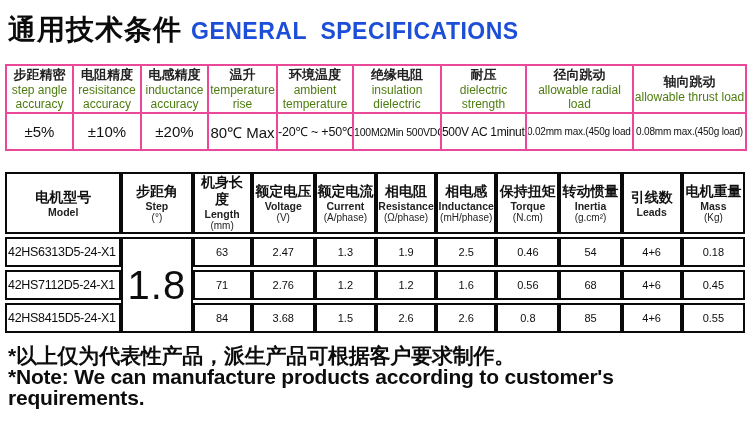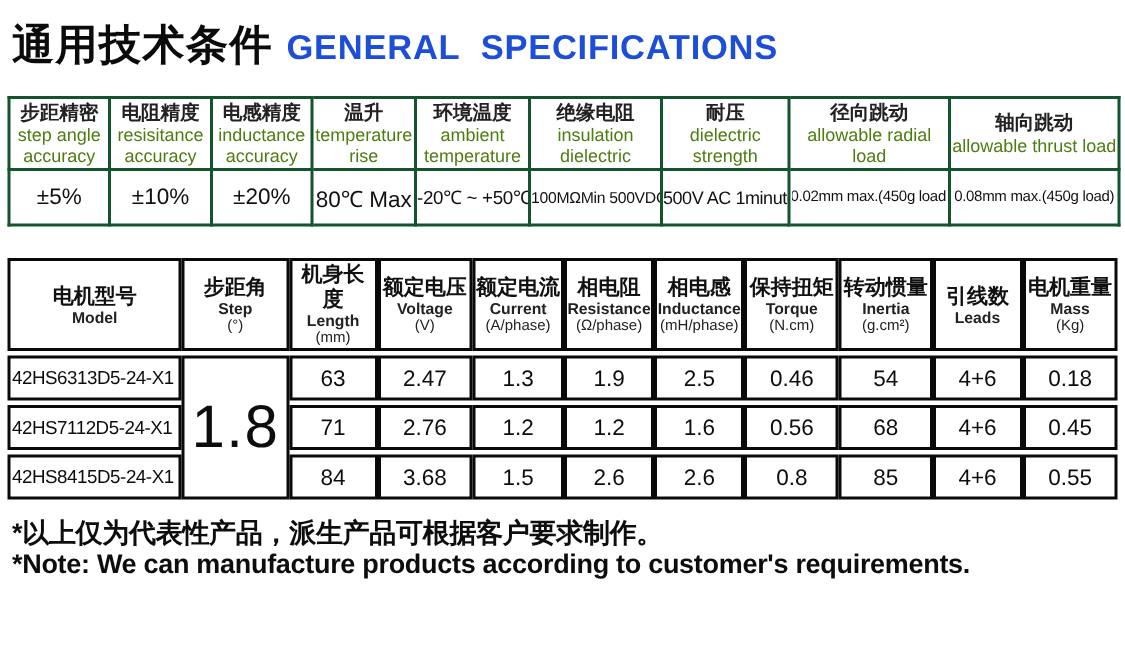--- a/index.html
+++ b/index.html
@@ -6,45 +6,45 @@
   body{width:750px;height:444px;font-family:"Liberation Sans",sans-serif;color:#1a1a1a;}
   .page{padding:14px 5px 0 5px;width:740px;}
 
   
   .sec-title{display:flex;align-items:baseline;gap:9px;margin:0 0 0 3px;line-height:32px;height:32px;}
   .sec-title .zh-t{font-size:28px;font-weight:700;color:#0b0b0b;letter-spacing:1px;}
   .sec-title .en-t{font-size:23px;font-weight:700;color:#1d4ed8;letter-spacing:0.5px;word-spacing:7px;}
 
   
   table.t1{border-collapse:collapse;table-layout:fixed;width:740px;margin-top:18px;}
-  table.t1 td{border:2px solid #14532d;text-align:center;vertical-align:middle;padding:0;overflow:hidden;}
+  table.t1 td{border:2px solid #ec4899;text-align:center;vertical-align:middle;padding:0;overflow:hidden;}
   .t1 .hd{height:48px;}
   .t1 .hd .zh1{font-size:13px;font-weight:600;color:#222;line-height:16px;}
   .t1 .hd .en1{font-size:12px;font-weight:400;color:#4d7c0f;line-height:14px;}
   .t1 .vals td{height:35px;white-space:nowrap;font-weight:500;color:#111;}
   .t1 .fsA{font-size:15px;}
   .t1 .fsB{font-size:12.5px;letter-spacing:-0.2px;}
   .t1 .fsC{font-size:10.5px;letter-spacing:-0.2px;}
   .t1 .fsD{font-size:12px;letter-spacing:-0.3px;}
   .t1 .fsE{font-size:10px;letter-spacing:-0.2px;border-radius:17px;}
 
   
   table.t2{border-collapse:separate;border-spacing:0 3px;table-layout:fixed;width:740px;margin-top:18px;}
   table.t2 td{border:2px solid #0a0a0a;text-align:center;vertical-align:middle;padding:0;overflow:hidden;}
   .t2 .hd2 td{height:50px;}
   .t2 .zh2{font-size:14px;font-weight:700;color:#111;line-height:17px;}
   .t2 .en2{font-size:10.5px;font-weight:600;color:#222;line-height:12px;}
   .t2 .unit2{font-size:10px;font-weight:500;color:#222;line-height:12px;}
-  .t2 .dr td{height:26px;font-size:15px;font-weight:500;color:#0d0d0d;white-space:nowrap;}
+  .t2 .dr td{height:26px;font-size:11px;font-weight:500;color:#0d0d0d;white-space:nowrap;}
   .t2 td.model-cell{text-align:left;padding-left:1px;font-size:12.5px;letter-spacing:-0.3px;font-weight:500;}
   .t2 td.step-cell{font-size:40px;font-weight:500;letter-spacing:1px;}
 
   
   .notes{margin-top:9px;margin-left:3px;}
-  .notes p{margin:0;font-size:18px;font-weight:600;color:#0d0d0d;line-height:21px;letter-spacing:-0.2px;}
+  .notes p{margin:0;font-size:21px;font-weight:600;color:#0d0d0d;line-height:21px;letter-spacing:-0.2px;}
 </style>
 </head>
 <body>
 
 <div class="page">
 
   <h1 class="sec-title">
     <span class="zh-t">通用技术条件</span>
     <span class="en-t">GENERAL SPECIFICATIONS</span>
   </h1>

